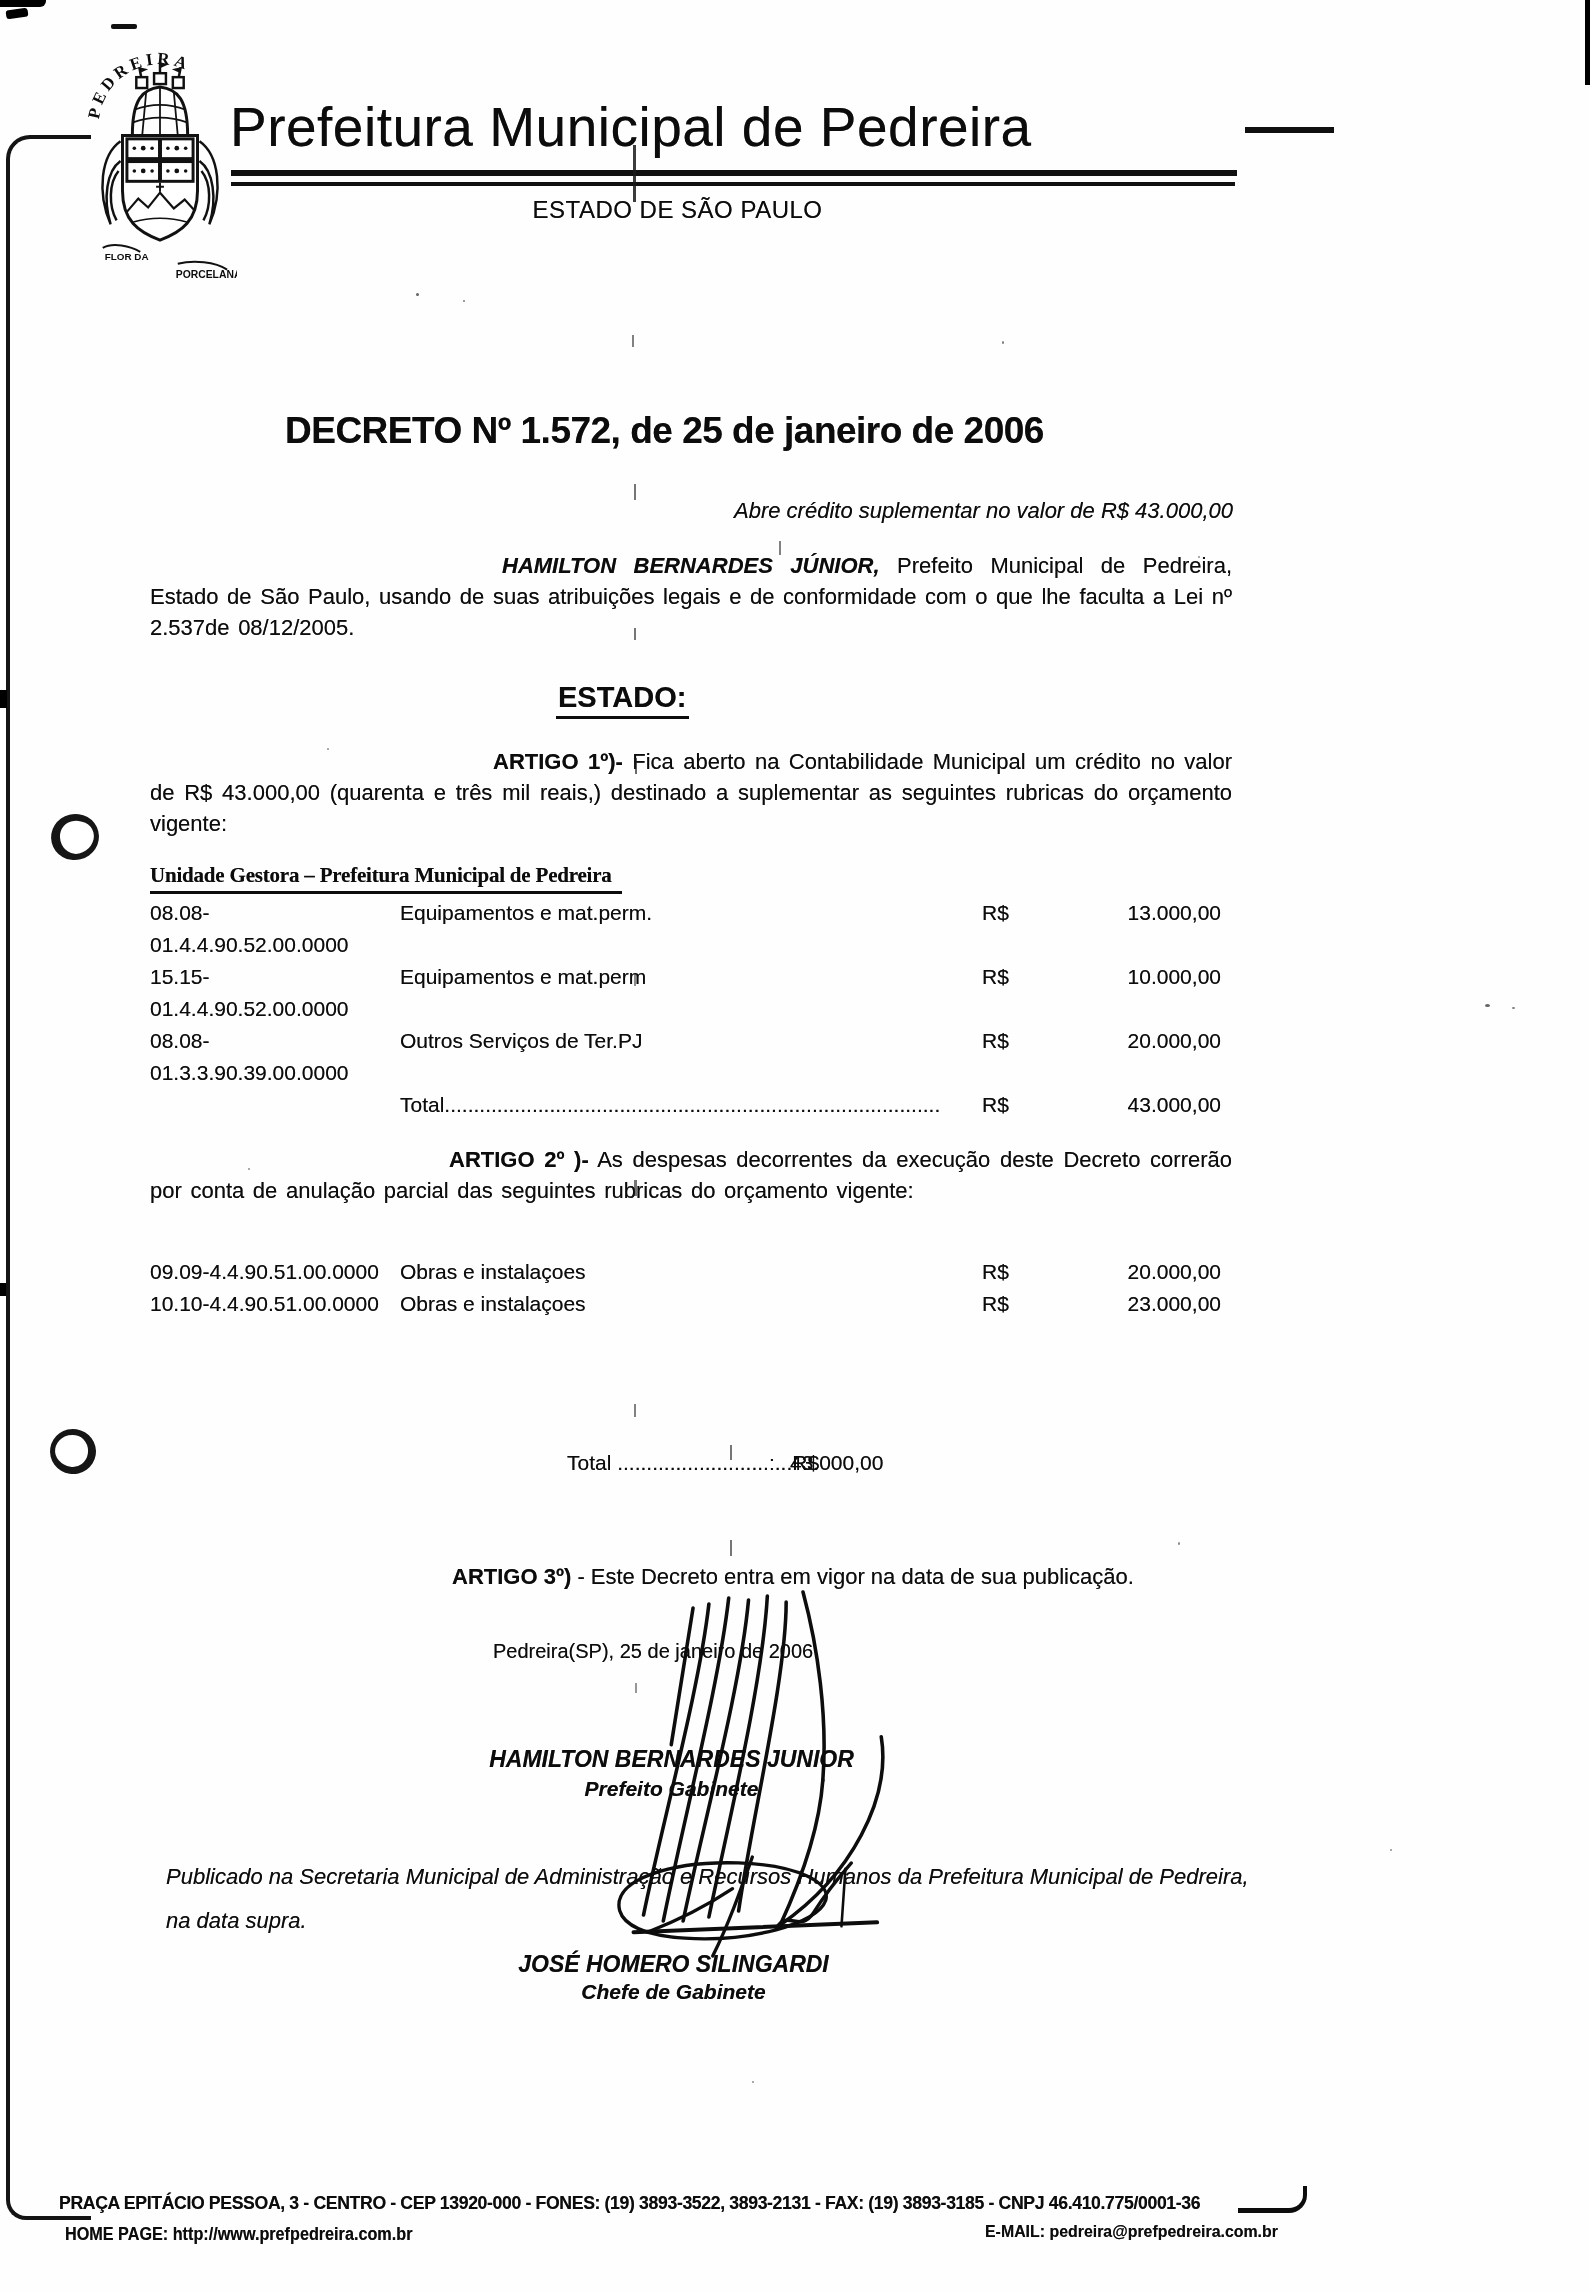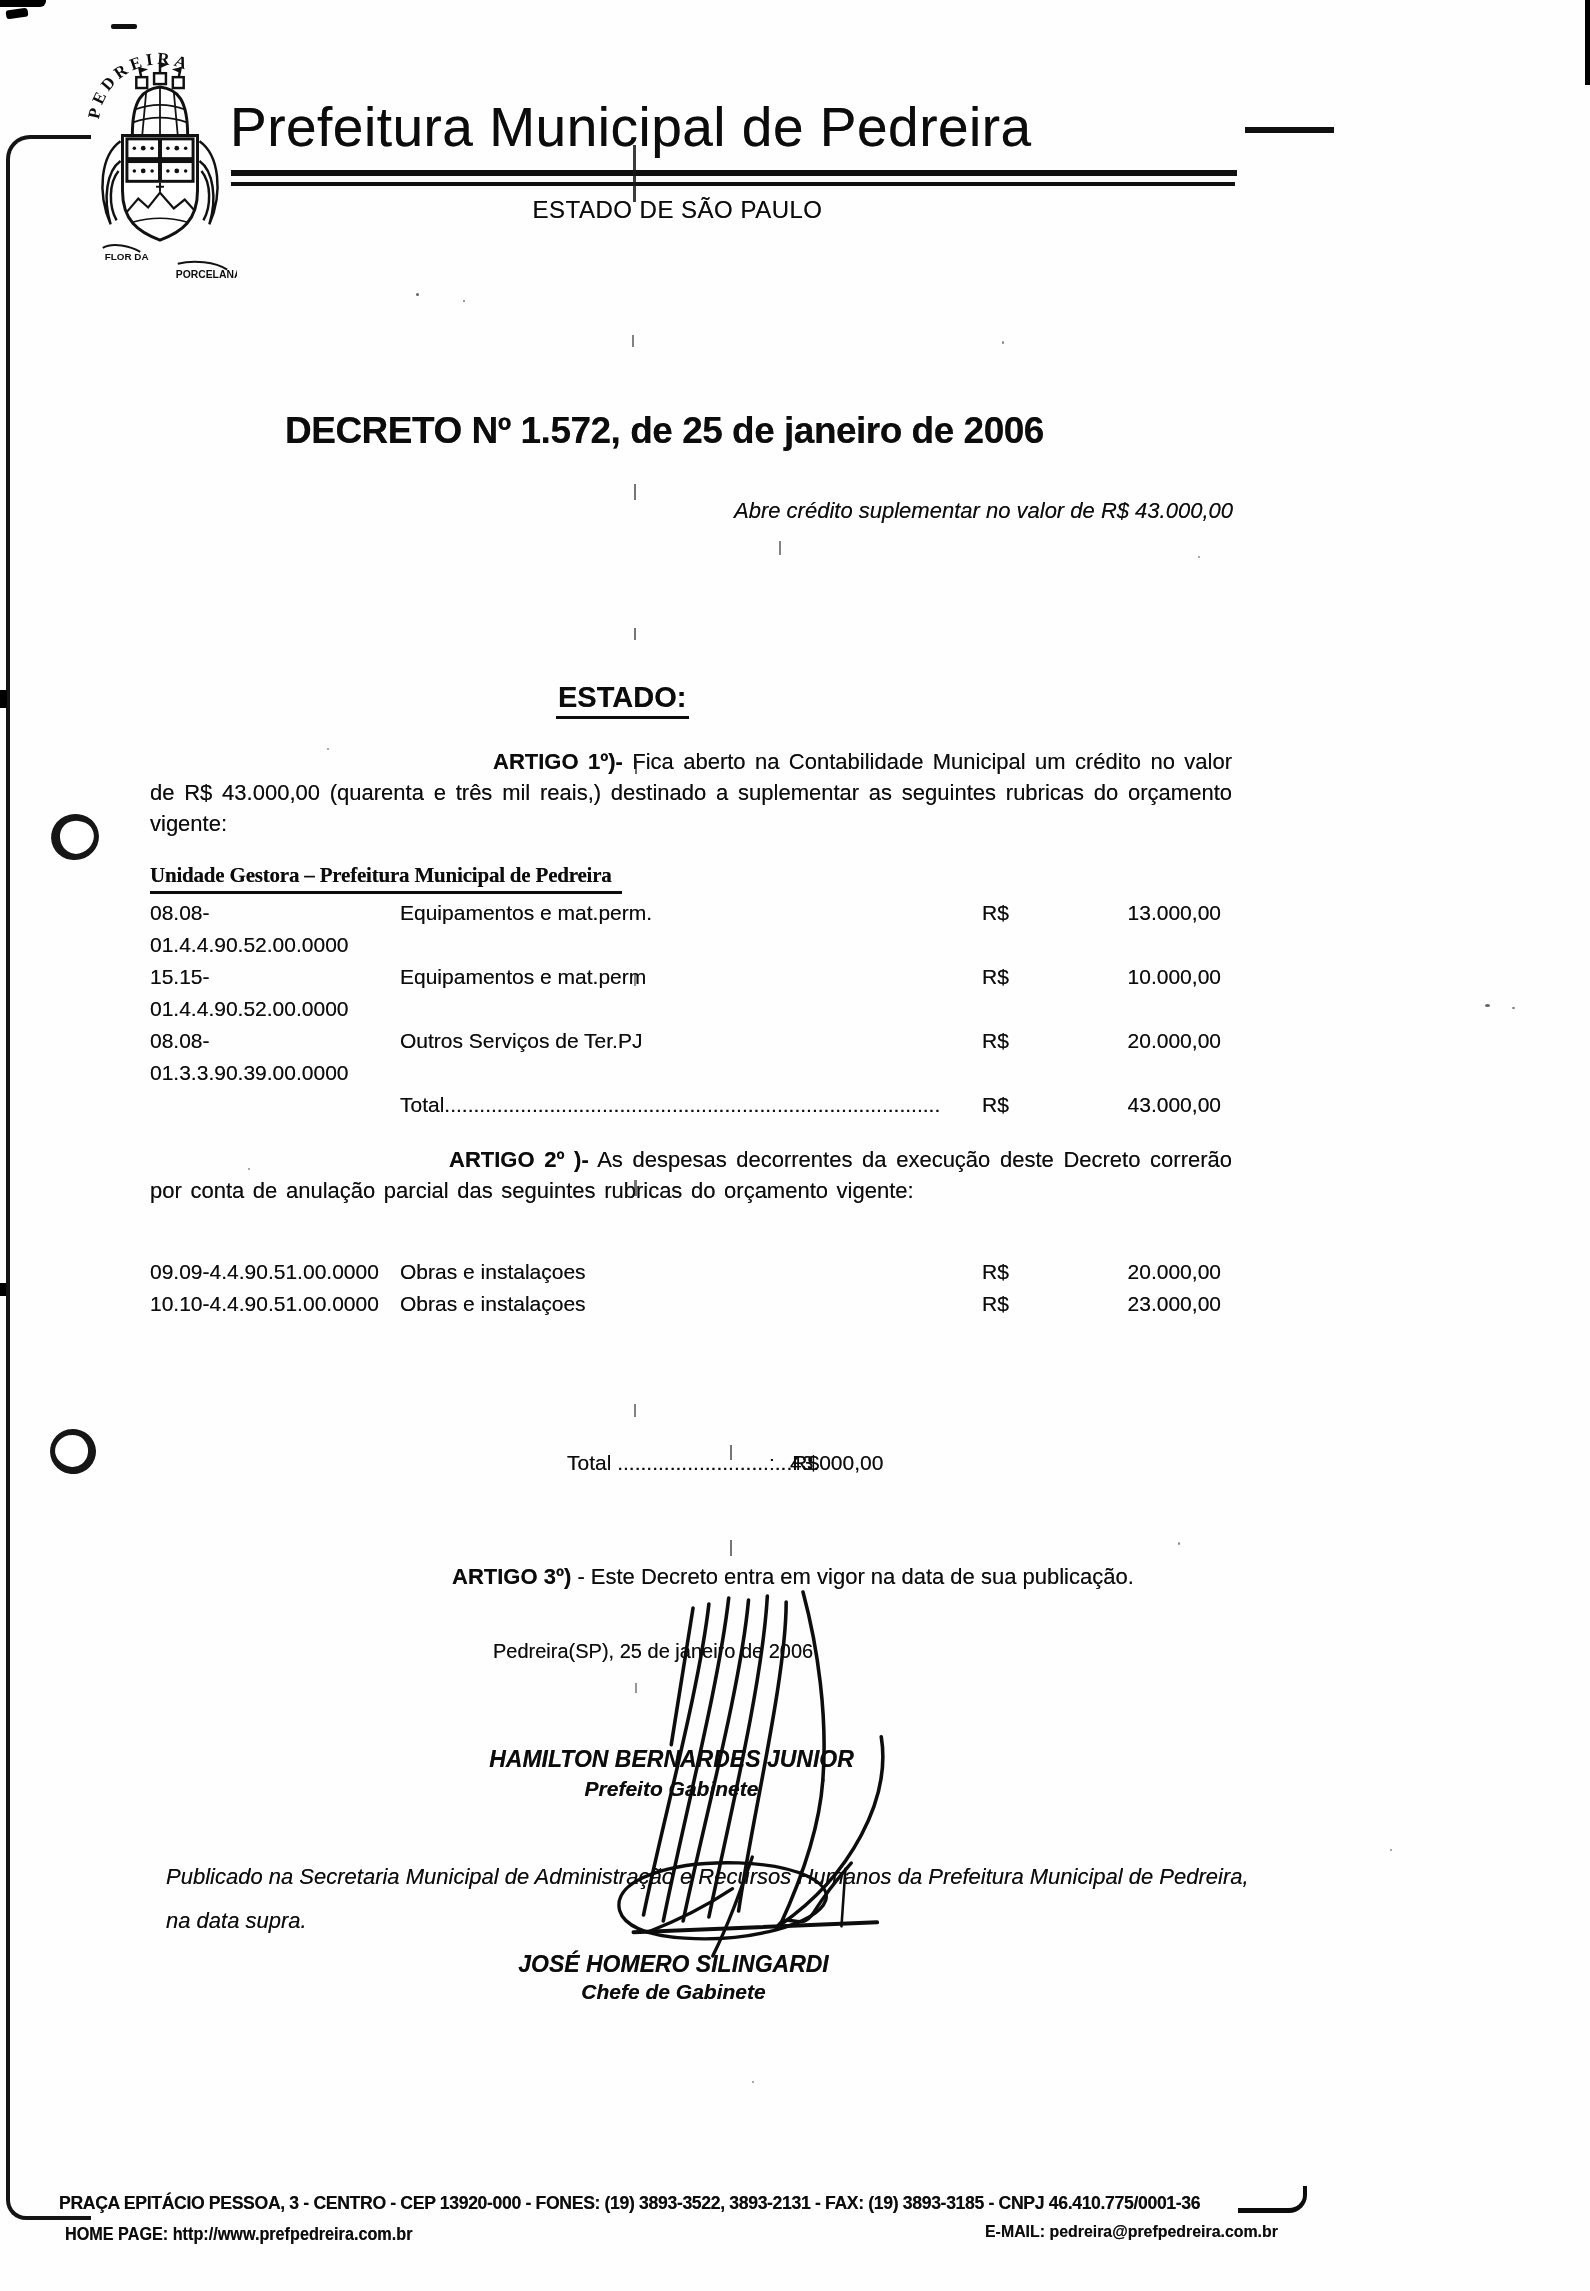--- a/index.html
+++ b/index.html
@@ -133,20 +133,21 @@
 
   <h1 class="abs header-title">Prefeitura Municipal de Pedreira</h1>
   <div class="abs rule1"></div>
   <div class="abs rule2"></div>
   <div class="abs dash-right"></div>
   <div class="abs estado">ESTADO DE SÃO PAULO</div>
 
   <h2 class="abs decree-title">DECRETO Nº 1.572, de 25 de janeiro de 2006</h2>
   <div class="abs summary">Abre crédito suplementar no valor  de R$ 43.000,00</div>
 
+  <p class="abs para intro"><span class="bi">HAMILTON  BERNARDES  JÚNIOR,</span><span> Prefeito  Municipal  de Pedreira, Estado de São Paulo, usando de suas atribuições legais e de conformidade com o que lhe faculta a Lei nº  2.537de 08/12/2005.</span></p>
 
   <div class="abs decreta">ESTADO:</div>
 
   <p class="abs para a1"><b>ARTIGO 1º)-</b><span> Fica aberto na Contabilidade Municipal um crédito  no valor de R$ 43.000,00 (quarenta e três mil reais,) destinado a suplementar as seguintes rubricas do orçamento vigente:</span></p>
 
   <div class="abs ug">Unidade Gestora – Prefeitura Municipal de Pedreira</div>
   <div class="abs tbl t1">
     <div class="trow">
       <span class="tc code">08.08-01.4.4.90.52.00.0000</span>
       <span class="tc desc">Equipamentos e mat.perm.</span>

